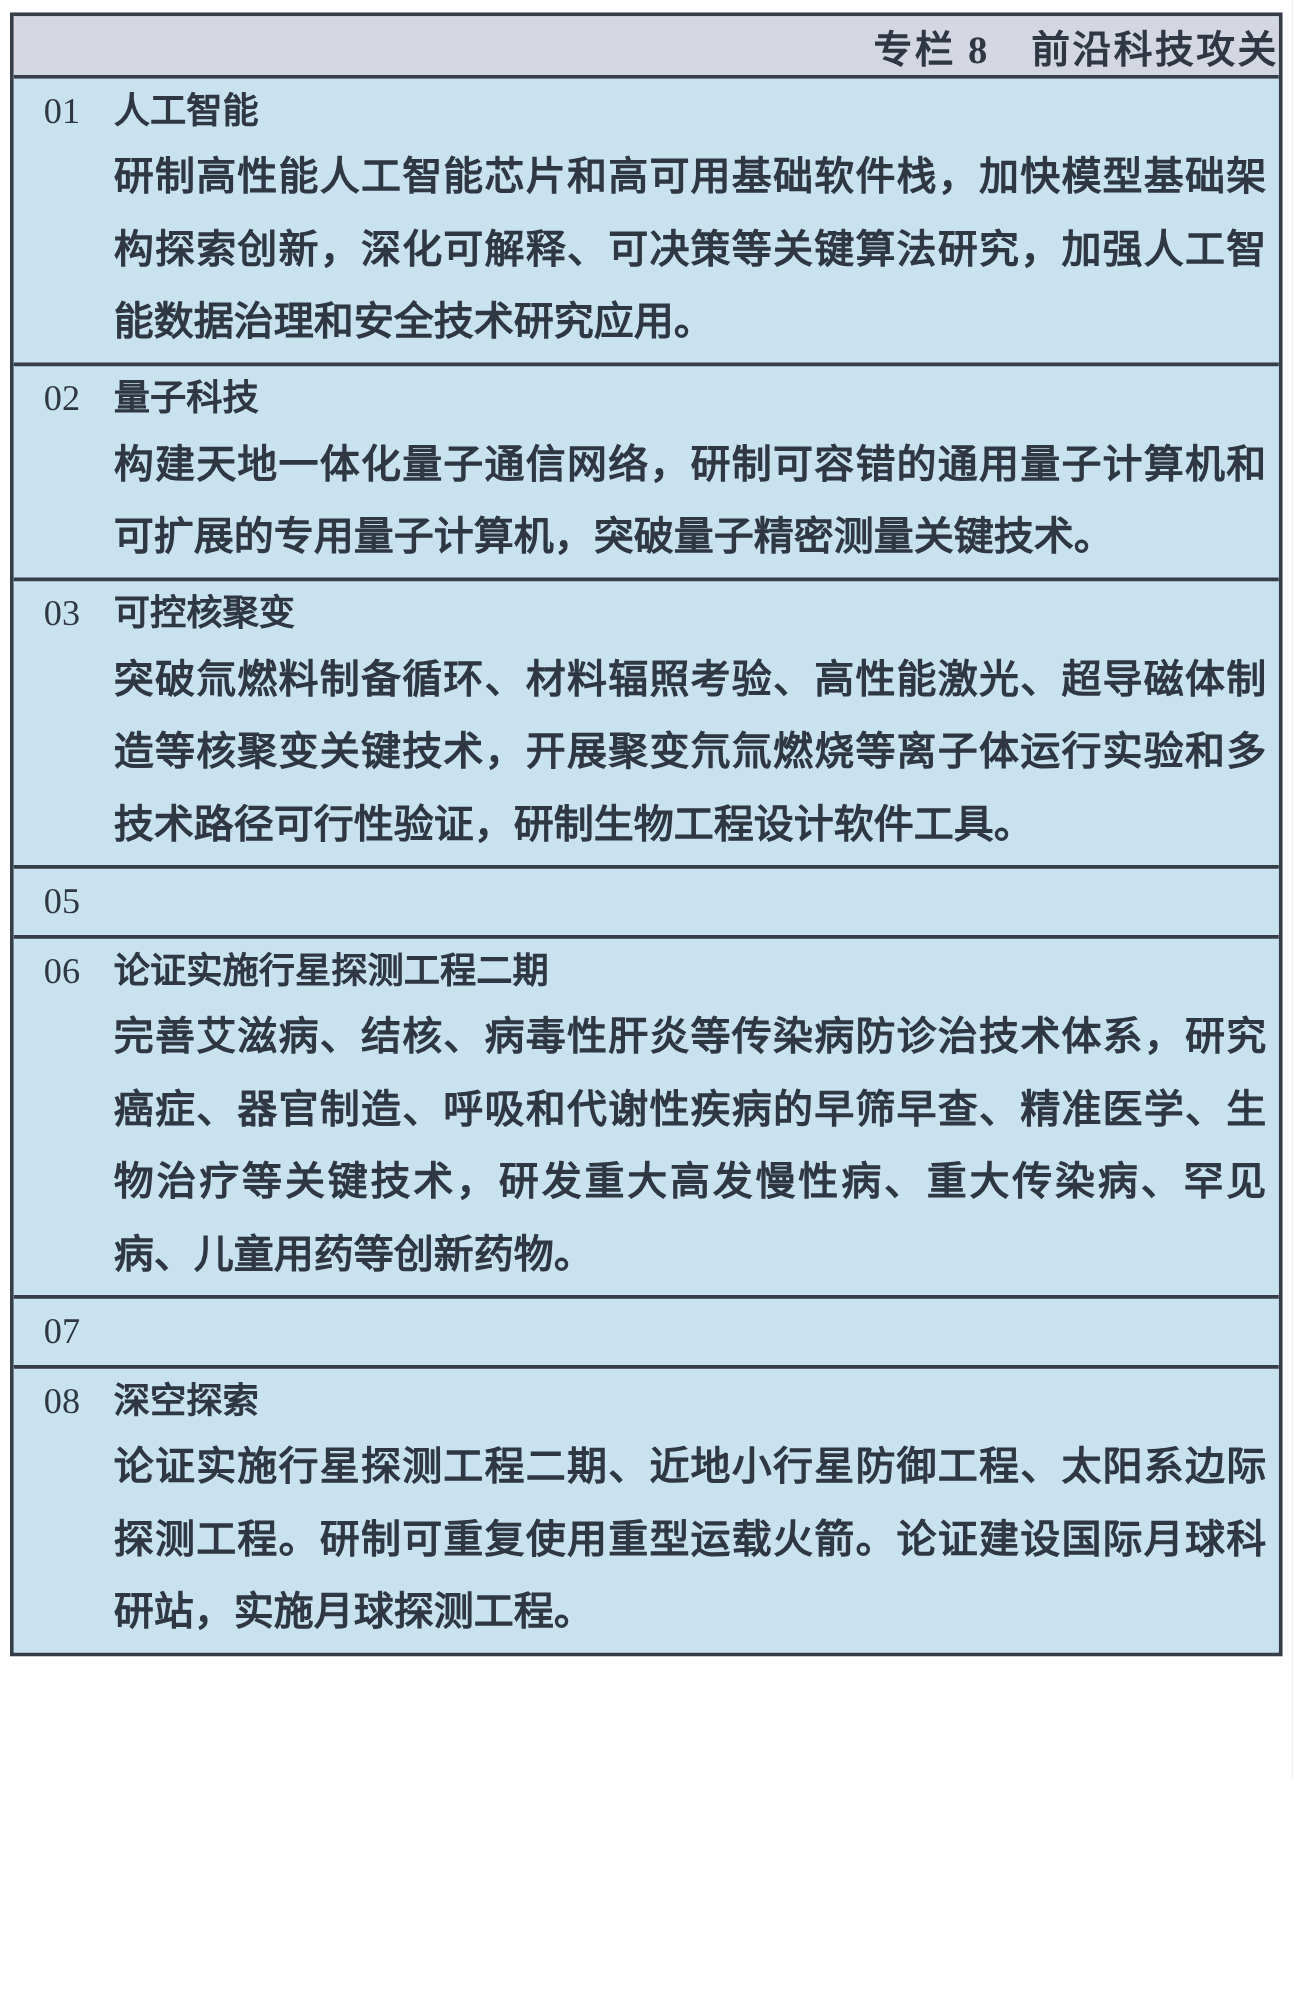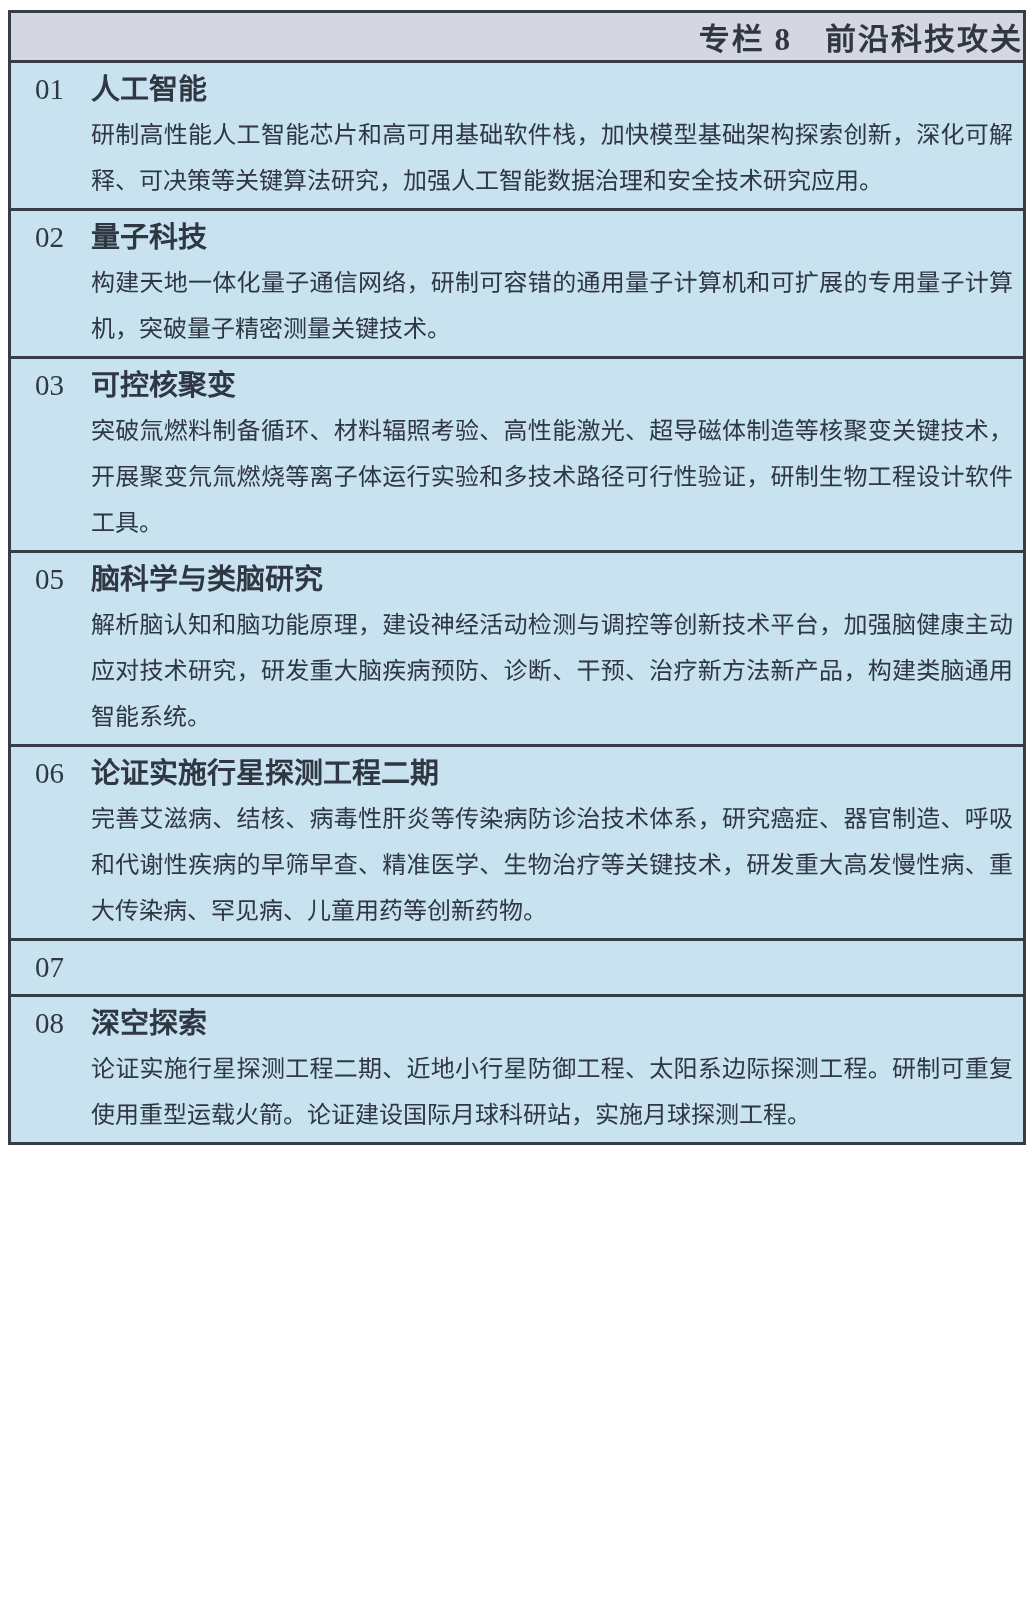--- a/index.html
+++ b/index.html
@@ -59,25 +59,25 @@
   .content {
     flex: 1;
     padding-right: 10px;
   }
   .section-title {
     font-size: 29px;
     line-height: 46px;
     font-weight: 600;
   }
   .section-body {
-    font-size: 24px;
-    line-height: 46px;
+    font-size: 32px;
+    line-height: 58px;
     text-align: justify;
     text-justify: inter-ideograph;
-    font-weight: 400;
+    font-weight: 700;
   }
 </style>
 </head>
 <body>
 
 <div class="page">
   <div class="box">
     <div class="box-header">
       <span>专栏 8　前沿科技攻关</span>
     </div>
@@ -102,24 +102,20 @@
     <div class="num">03</div>
     <div class="content">
       <div class="section-title">可控核聚变</div>
       <div class="section-body">突破氚燃料制备循环、材料辐照考验、高性能激光、超导磁体制造等核聚变关键技术，开展聚变氘氚燃烧等离子体运行实验和多技术路径可行性验证，研制生物工程设计软件工具。</div>
     </div>
   </div>
 
 
   <div class="section">
     <div class="num">05</div>
-    <div class="content">
-      <div class="section-title">脑科学与类脑研究</div>
-      <div class="section-body">解析脑认知和脑功能原理，建设神经活动检测与调控等创新技术平台，加强脑健康主动应对技术研究，研发重大脑疾病预防、诊断、干预、治疗新方法新产品，构建类脑通用智能系统。</div>
-    </div>
   </div>
 
   <div class="section">
     <div class="num">06</div>
     <div class="content">
       <div class="section-title">论证实施行星探测工程二期</div>
       <div class="section-body">完善艾滋病、结核、病毒性肝炎等传染病防诊治技术体系，研究癌症、器官制造、呼吸和代谢性疾病的早筛早查、精准医学、生物治疗等关键技术，研发重大高发慢性病、重大传染病、罕见病、儿童用药等创新药物。</div>
     </div>
   </div>
 

